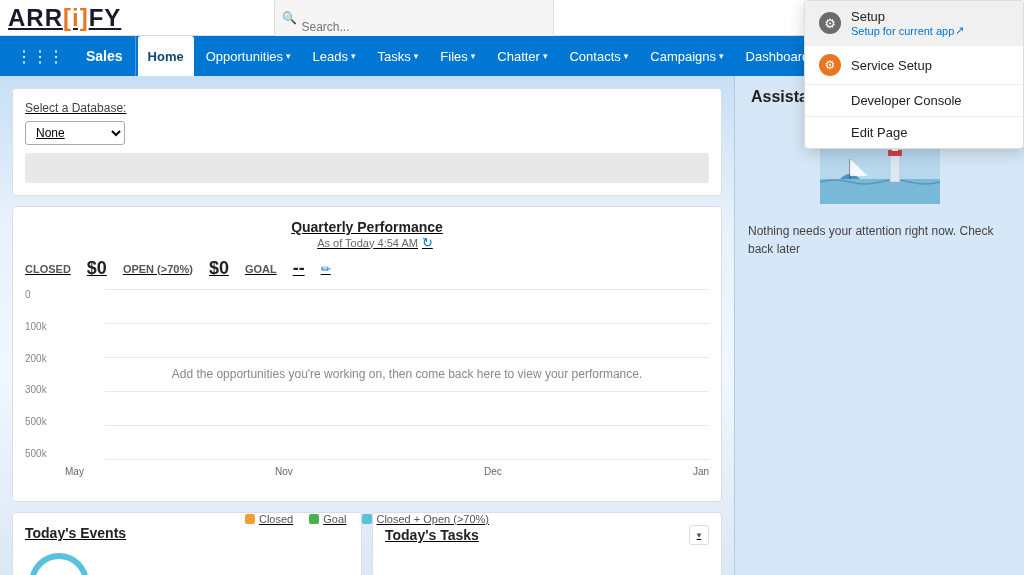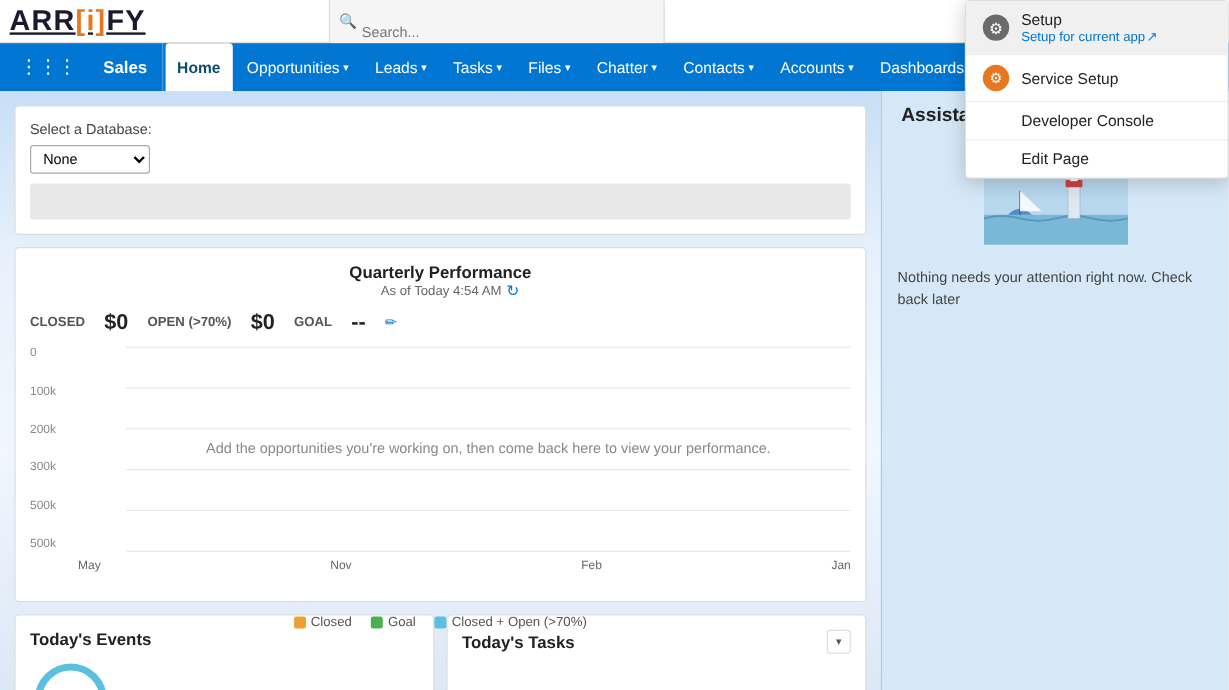--- a/index.html
+++ b/index.html
@@ -112,20 +112,21 @@
       height: calc(575px - 76px);
       position: relative;
     }
 
     
     .left-panel {
       flex: 1;
       background: linear-gradient(180deg, #c8dff5 0%, #e8f2fc 30%, #f0f7ff 60%, #dbe8f5 100%);
       overflow-y: auto;
       padding: 12px;
+      text-decoration: underline;
     }
 
     .db-selector-card {
       background: #fff;
       border: 1px solid #ddd;
       border-radius: 4px;
       padding: 12px;
       margin-bottom: 10px;
     }
     .db-label {
@@ -428,21 +429,21 @@
   </div>
   <div class="nav-item">
     <span>Chatter</span>
     <span class="caret">▾</span>
   </div>
   <div class="nav-item">
     <span>Contacts</span>
     <span class="caret">▾</span>
   </div>
   <div class="nav-item">
-    <span>Accounts</span>
+    <span>Campaigns</span>
     <span class="caret">▾</span>
   </div>
   <div class="nav-item">
     <span>Dashboards</span>
     <span class="caret">▾</span>
   </div>
   <div class="nav-item">
     <span>Reports</span>
     <span class="caret">▾</span>
   </div>
@@ -503,21 +504,21 @@
             <div class="gridline" style="top:40%"></div>
             <div class="gridline" style="top:60%"></div>
             <div class="gridline" style="top:80%"></div>
             <div class="gridline" style="top:100%"></div>
           </div>
           <div class="chart-message">Add the opportunities you're working on, then come back here to view your performance.</div>
         </div>
         <div class="chart-x-labels">
           <span>May</span>
           <span>Nov</span>
-          <span>Feb</span>
+          <span>Dec</span>
           <span>Jan</span>
         </div>
         <div class="chart-legend" style="margin-top: 210px;">
           <div class="legend-item">
             <div class="legend-dot" style="background:#f0a030;"></div>
             <span>Closed</span>
           </div>
           <div class="legend-item">
             <div class="legend-dot" style="background:#4caf50;"></div>
             <span>Goal</span>

